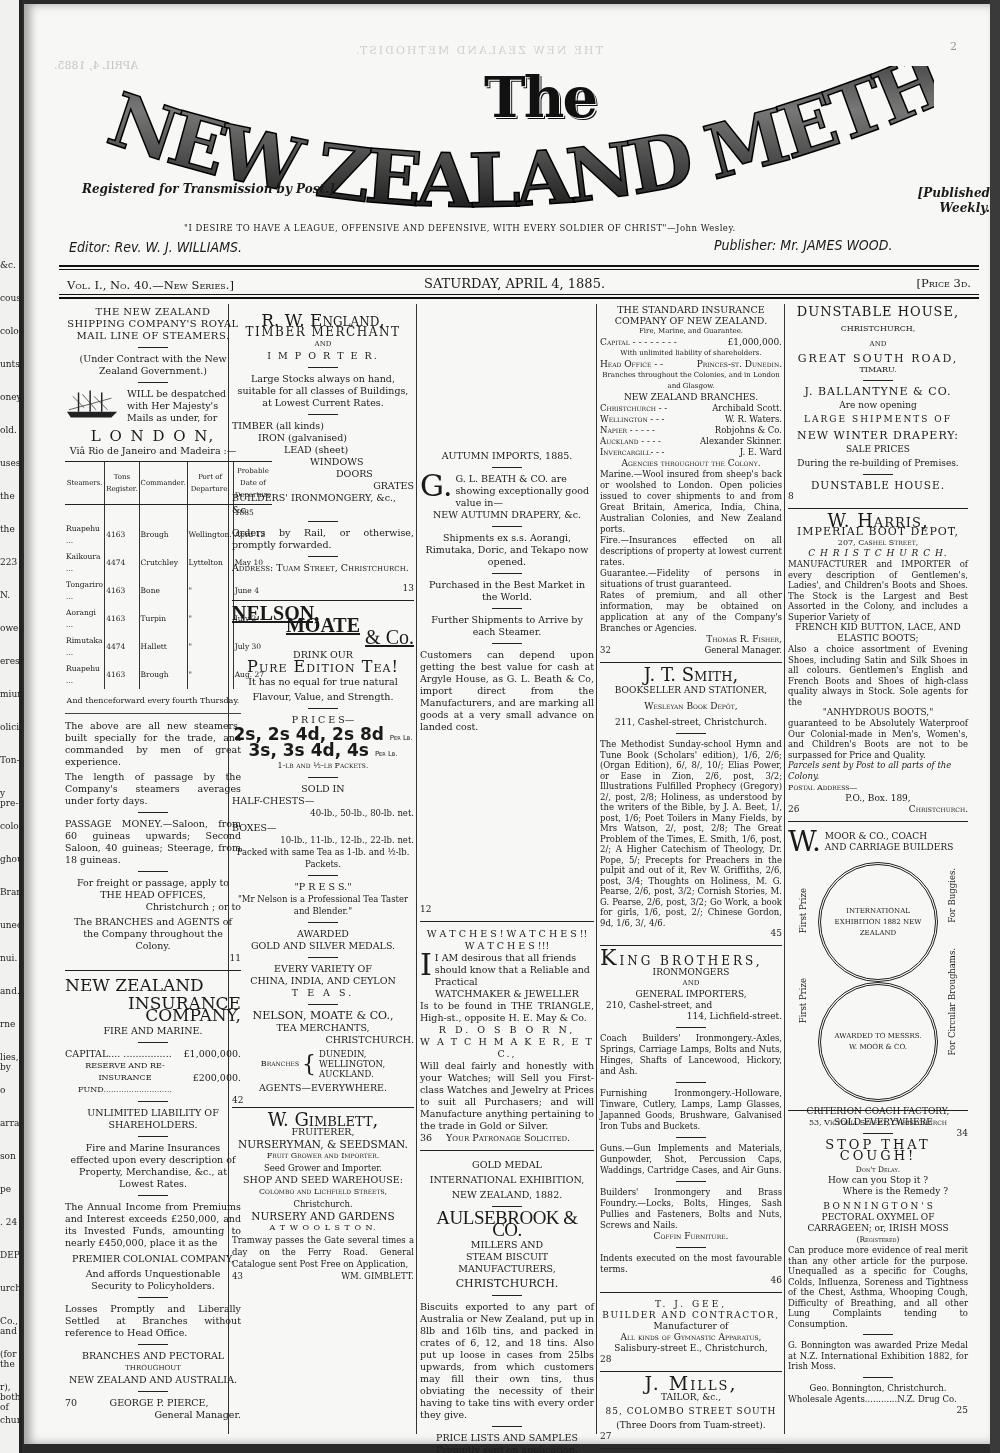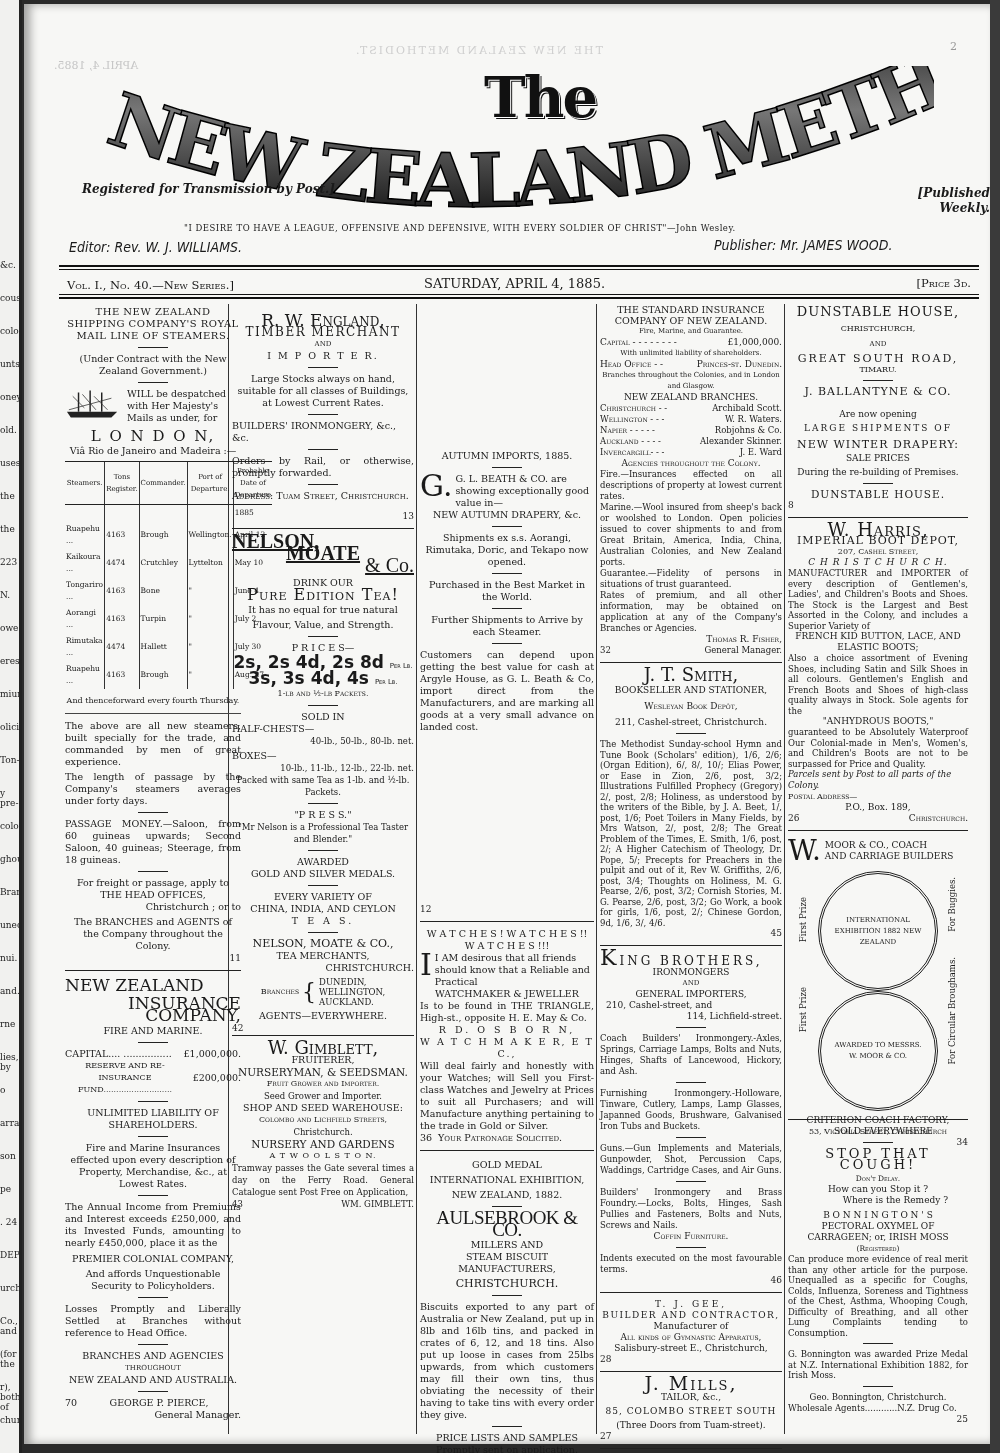--- a/index.html
+++ b/index.html
@@ -237,21 +237,21 @@
       <div>UNLIMITED LIABILITY OF SHAREHOLDERS.</div>
       <div class="hr"></div>
       <div>Fire and Marine Insurances effected upon every description of Property, Merchandise, &amp;c., at Lowest Rates.</div>
       <div class="hr"></div>
       <div class="j">The Annual Income from Premiums and Interest exceeds £250,000, and its Invested Funds, amounting to nearly £450,000, place it as the</div>
       <div style="margin-top:4px">PREMIER COLONIAL COMPANY,</div>
       <div style="margin-top:3px">And affords Unquestionable Security to Policyholders.</div>
       <div class="hr"></div>
       <div class="j">Losses Promptly and Liberally Settled at Branches without reference to Head Office.</div>
       <div class="hr"></div>
-      <div>BRANCHES AND AGENCIES</div>
+      <div>BRANCHES AND PECTORAL</div>
       <div style="font-size:7px">THROUGHOUT</div>
       <div>NEW ZEALAND AND AUSTRALIA.</div>
       <div class="hr"></div>
       <div style="display:flex;justify-content:space-between">
           <span>70</span>
           <span>GEORGE P. PIERCE,</span>
           <span></span>
         </div>
       <div style="text-align:right">General Manager.</div>
     </div>
@@ -259,20 +259,28 @@
 
   <div class="col" style="left:208px;width:182px">
     <div>
       <div style="font-size:17px;margin-top:14px;font-variant:small-caps">R. W. England,</div>
       <div style="font-size:12px;letter-spacing:1.5px">TIMBER MERCHANT</div>
       <div style="font-size:7px">AND</div>
       <div style="letter-spacing:2px">I M P O R T E R.</div>
       <div class="hr"></div>
       <div>Large Stocks always on hand, suitable for all classes of Buildings, at Lowest Current Rates.</div>
       <div class="hr"></div>
+      <div id="englandItems" style="text-align:left">
+          <div style="padding-left: 0px; text-align: left;">TIMBER (all kinds)</div>
+          <div style="padding-left: 26px; text-align: left;">IRON (galvanised)</div>
+          <div style="padding-left: 52px; text-align: left;">LEAD (sheet)</div>
+          <div style="padding-left: 78px; text-align: left;">WINDOWS</div>
+          <div style="padding-left: 104px; text-align: left;">DOORS</div>
+          <div style="padding-left: 130px; text-align: right;">GRATES</div>
+        </div>
       <div style="text-align:left">BUILDERS' IRONMONGERY, &amp;c., &amp;c.</div>
       <div class="hr"></div>
       <div class="j">Orders by Rail, or otherwise, promptly forwarded.</div>
       <div class="hr"></div>
       <div class="sc" style="text-align:left">Address: Tuam Street, Christchurch.</div>
       <div class="num" style="margin-top:8px">13</div>
     </div>
     <div class="hrl" style="background:#222"></div>
     <div>
       <div style="font-size:20px;font-weight:bold;text-align:left;font-family:'Liberation Serif',serif;text-decoration:underline">NELSON,</div>
@@ -361,21 +369,21 @@
     <div class="hrl" style="background:#222"></div>
     <div>
       <div>W A T C H E S !  W A T C H E S !!</div>
       <div>W A T C H E S !!!</div>
       <div class="j" style="text-align:left"><span class="dropcap">I</span><span>I AM desirous that all friends should know that a Reliable and Practical</span></div>
       <div style="clear:both">WATCHMAKER &amp; JEWELLER</div>
       <div class="j">Is to be found in THE TRIANGLE, High-st., opposite H. E. May &amp; Co.</div>
       <div class="sp">R D.  O S B O R N,</div>
       <div class="sp" style="letter-spacing:2px">W A T C H M A K E R,  E T C.,</div>
       <div class="j">Will deal fairly and honestly with your Watches; will Sell you First-class Watches and Jewelry at Prices to suit all Purchasers; and will Manufacture anything pertaining to the trade in Gold or Silver.</div>
-      <div style="display:flex;gap:6px">
+      <div style="display:flex;gap:14px">
           <span>36</span>
           <span class="sc">Your Patronage Solicited.</span>
         </div>
     </div>
     <div class="hrl" style="background:#222"></div>
     <div>
       <div style="margin-top:8px">GOLD MEDAL</div>
       <div style="margin-top:3px">INTERNATIONAL EXHIBITION,</div>
       <div style="margin-top:3px">NEW ZEALAND, 1882.</div>
       <div class="hr"></div>
@@ -423,22 +431,22 @@
           <div style="display: flex; justify-content: space-between; font-size: 8.5px;">
             <span class="sc">Auckland - - - -</span>
             <span>Alexander Skinner.</span>
           </div>
           <div style="display: flex; justify-content: space-between; font-size: 8.5px;">
             <span class="sc">Invercargill- - -</span>
             <span>J. E. Ward</span>
           </div>
         </div>
       <div class="sc">Agencies throughout the Colony.</div>
+      <div class="j" style="font-size:8.5px">Marine.—Wool insured from sheep's back or woolshed to London. Open policies issued to cover shipments to and from Great Britain, America, India, China, Australian Colonies, and New Zealand ports.</div>
       <div class="j" style="font-size:8.5px">Fire.—Insurances effected on all descriptions of property at lowest current rates.</div>
-      <div class="j" style="font-size:8.5px">Marine.—Wool insured from sheep's back or woolshed to London. Open policies issued to cover shipments to and from Great Britain, America, India, China, Australian Colonies, and New Zealand ports.</div>
       <div class="j" style="font-size:8.5px">Guarantee.—Fidelity of persons in situations of trust guaranteed.</div>
       <div class="j" style="font-size:8.5px">Rates of premium, and all other information, may be obtained on application at any of the Company's Branches or Agencies.</div>
       <div class="sc" style="text-align:right">Thomas R. Fisher,</div>
       <div style="display:flex;justify-content:space-between;font-size:8.5px">
           <span>32</span>
           <span>General Manager.</span>
         </div>
     </div>
     <div class="hrl" style="background:#222"></div>
     <div>
@@ -494,21 +502,21 @@
 
   <div class="col" style="left:764px;width:180px;font-size:9px;line-height:11px">
     <div>
       <div style="font-size:13px;letter-spacing:1px;margin-top:6px">DUNSTABLE HOUSE,</div>
       <div style="margin-top:6px;font-size:8px">CHRISTCHURCH,</div>
       <div style="font-size:7px;margin-top:5px">AND</div>
       <div style="font-size:11px;letter-spacing:2px;margin-top:3px">GREAT SOUTH ROAD,</div>
       <div style="font-size:8px">TIMARU.</div>
       <div class="hr"></div>
       <div style="font-size:11px;letter-spacing:1px">J. BALLANTYNE &amp; CO.</div>
-      <div style="margin-top:12px">Are now opening</div>
+      <div style="margin-top:3px">Are now opening</div>
       <div style="letter-spacing:2px;margin-top:3px">LARGE SHIPMENTS OF</div>
       <div style="font-size:11px;letter-spacing:1px;margin-top:5px">NEW WINTER DRAPERY:</div>
       <div style="margin-top:3px">SALE PRICES</div>
       <div style="margin-top:3px">During the re-building of Premises.</div>
       <div class="hr"></div>
       <div style="font-size:10.5px;letter-spacing:1px">DUNSTABLE HOUSE.</div>
       <div class="numl">8</div>
     </div>
     <div class="hrl" style="background:#222"></div>
     <div>

